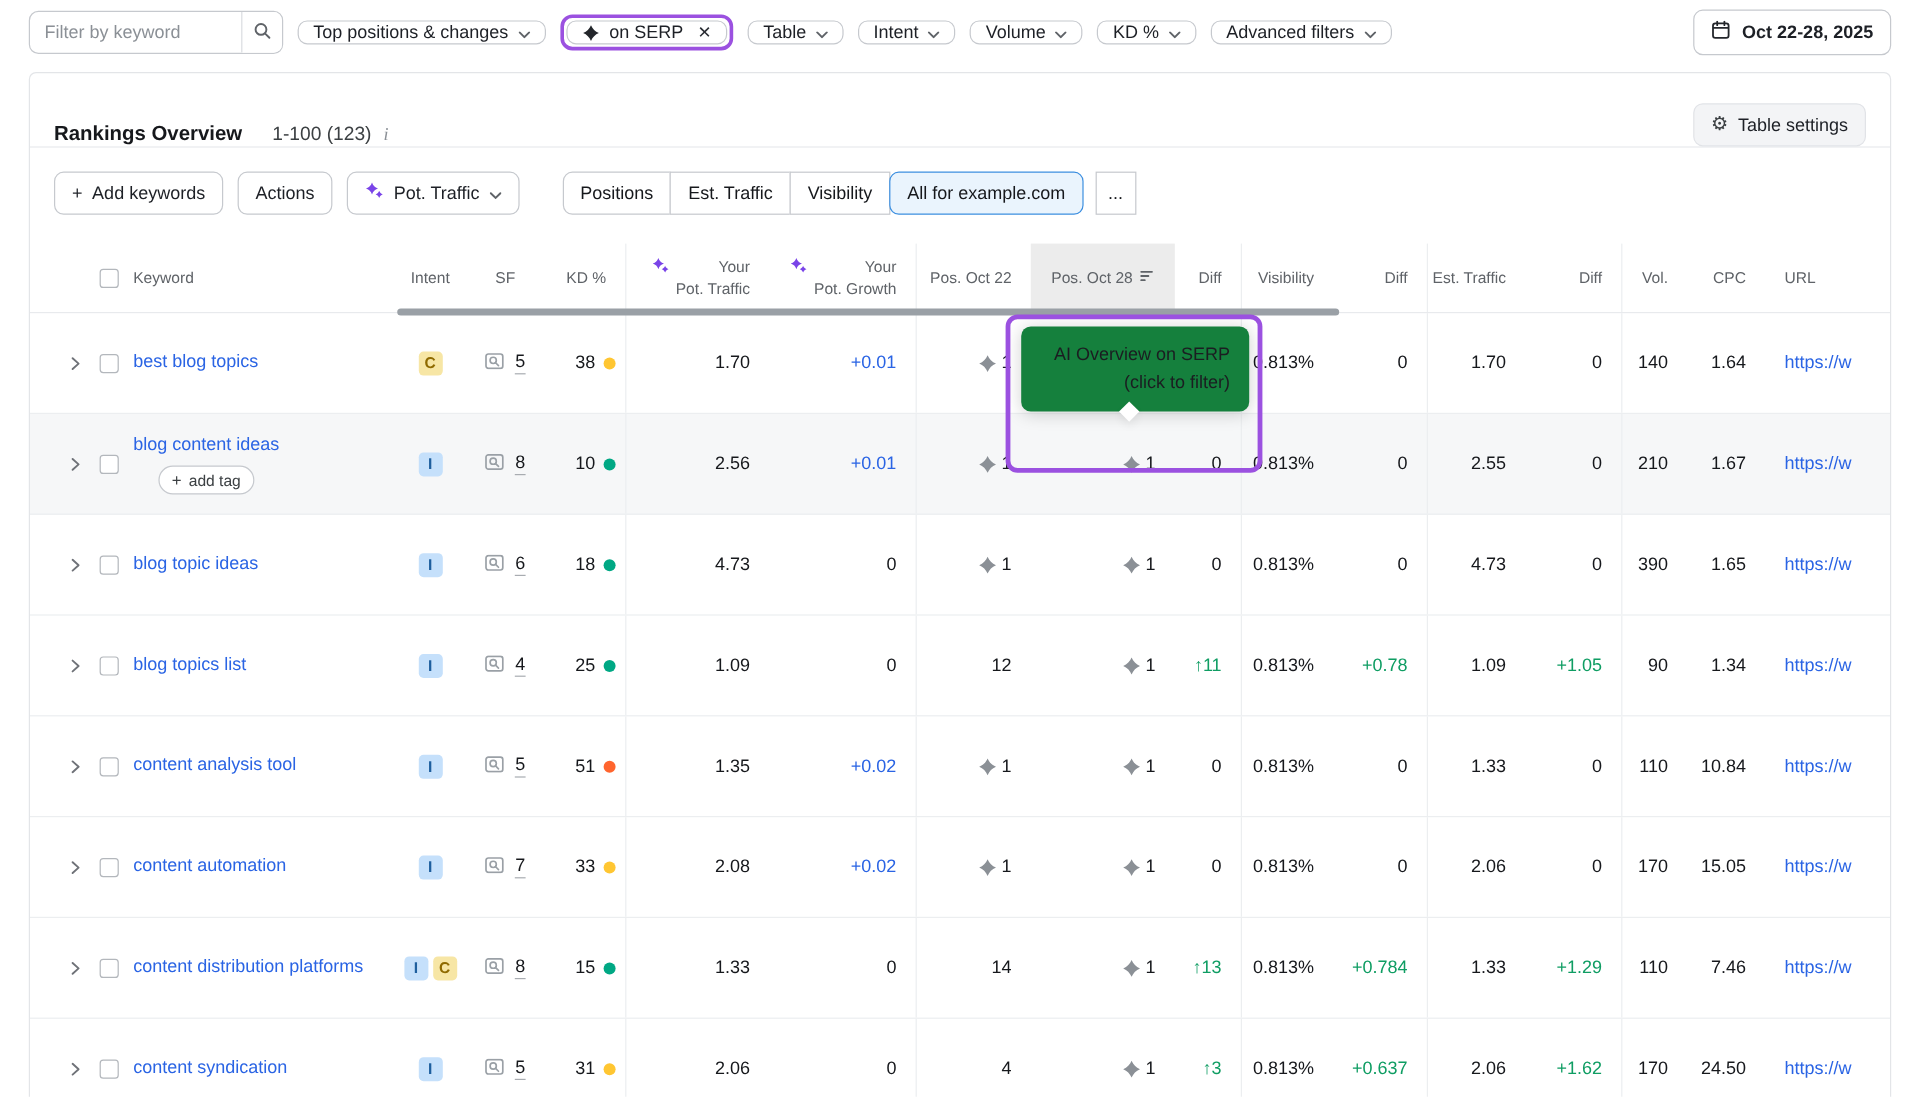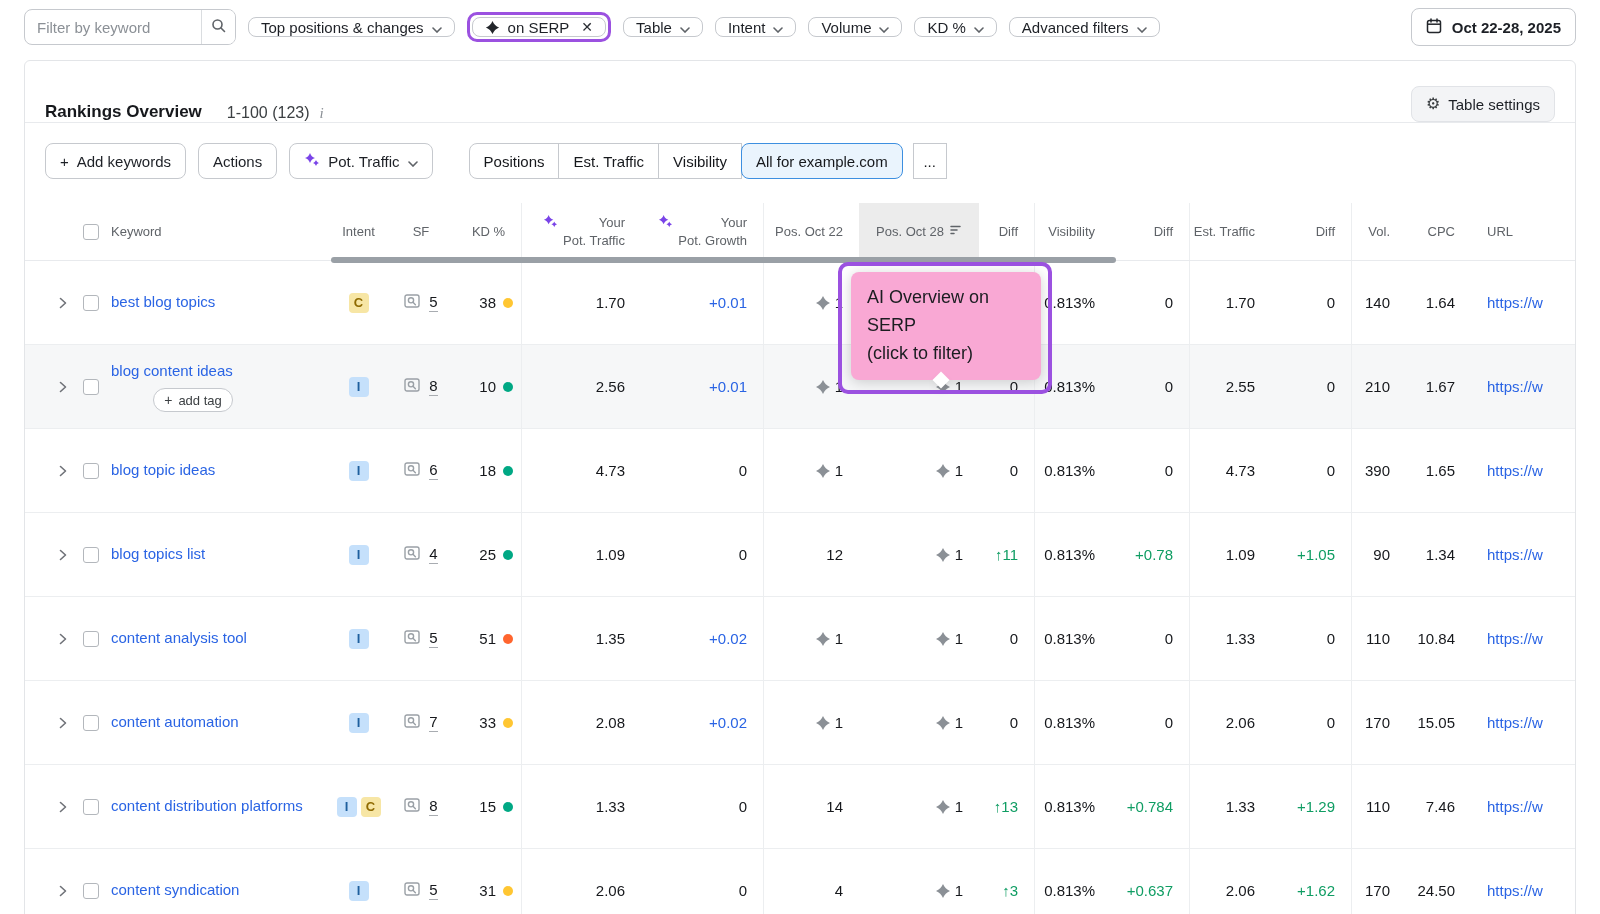--- a/index.html
+++ b/index.html
@@ -54,41 +54,41 @@
   .sep-l { border-left:1px solid #eceef0; }
   .hscroll { position:absolute; left:306px; bottom:-3px; width:785px; height:6px; background:#9aa0a6; border-radius:3px; z-index:4; cursor:grab; }
 
   .trow { min-height:84px; align-items:stretch; border-bottom:1px solid #eceef0; font-size:15px; }
   .trow.hl { background:#f6f7f8; }
   .cell { display:flex; align-items:center; min-width:0; }
   .num { justify-content:flex-end; padding-right:16px; }
   .c-key { padding-left:30px; gap:12px; }
   .expander { width:16px; display:flex; align-items:center; justify-content:center; cursor:pointer; flex:none; }
   .cbx { width:16px; height:16px; border:1.5px solid #b3b7bc; border-radius:3px; background:#fff; flex:none; cursor:pointer; }
-  .kwrap { display:flex; flex-direction:column; align-items:flex-end; gap:7px; min-width:0; padding-right:8px; }
+  .kwrap { display:flex; flex-direction:column; align-items:center; gap:7px; min-width:0; padding-right:8px; }
   .kw { color:#2a64e4; cursor:pointer; line-height:1.35; }
   .addtag { display:flex; align-items:center; gap:6px; height:24px; padding:0 10px; border:1px solid #c6c9ce; border-radius:13px; font-size:13px; color:#3c4043; cursor:pointer; background:#fff; }
   .addtag .plus { font-size:14px; }
   .badges { display:flex; gap:4px; margin:0 auto; }
   .intent { width:20px; height:20px; border-radius:4px; font-size:13px; font-weight:700; display:flex; align-items:center; justify-content:center; }
   .intent-C { background:#f7e6a5; color:#8f6a00; }
   .intent-I { background:#c5e0fb; color:#1e5f9e; }
   .c-sf { justify-content:center; gap:9px; }
   .sfnum { color:#16181c; border-bottom:1px solid #a8acb1; padding-bottom:1px; cursor:pointer; }
   .c-kd { justify-content:flex-end; gap:7px; padding-right:8px; }
   .dot { width:10px; height:10px; border-radius:50%; flex:none; }
   .c-pos { gap:4px; }
   .ai { display:flex; align-items:center; color:#8b9096; cursor:pointer; }
   .chip .ai { color:#23262b; cursor:default; }
   .c-url { padding-left:16px; overflow:hidden; white-space:nowrap; }
   .c-url a { color:#2a64e4; }
 
   
   .overlay-ring { position:absolute; left:838px; top:262px; width:214px; height:132px; border:4px solid #9b51e0; border-radius:10px; z-index:22; pointer-events:none; }
-  .tooltip { position:absolute; left:851px; top:272px; width:190px; background:#f9a8d4; border-radius:8px; box-shadow:0 2px 14px rgba(0,0,0,.18); padding:12px 16px; font-size:18px; line-height:1.55; color:#1b1d21; z-index:21; }
+  .tooltip { position:absolute; left:851px; top:272px; width:190px; background:#15803d; border-radius:8px; box-shadow:0 2px 14px rgba(0,0,0,.18); padding:12px 16px; font-size:15px; line-height:1.55; color:#1b1d21; z-index:21;text-align:right; }
   .tooltip .arrow { position:absolute; left:84px; bottom:-6px; width:12px; height:12px; background:#fff; transform:rotate(45deg); box-shadow:3px 3px 8px rgba(0,0,0,.06); }
 </style>
 </head>
 <body>
 
 <div class="topbar">
   <div class="search">
     <input placeholder="Filter by keyword" style="">
     <button class="searchbtn">
       <span><svg width="15" height="15" viewBox="0 0 15 15">

